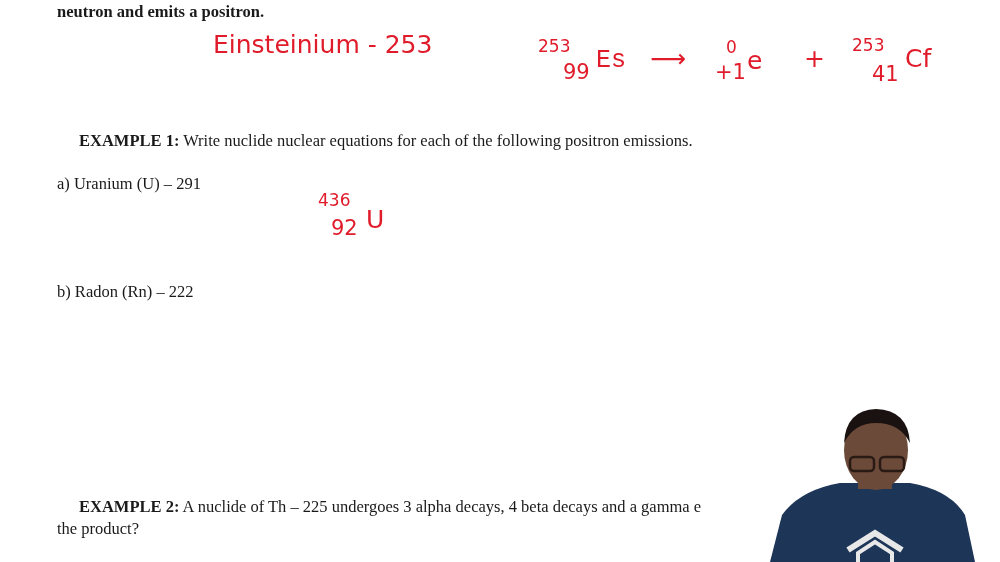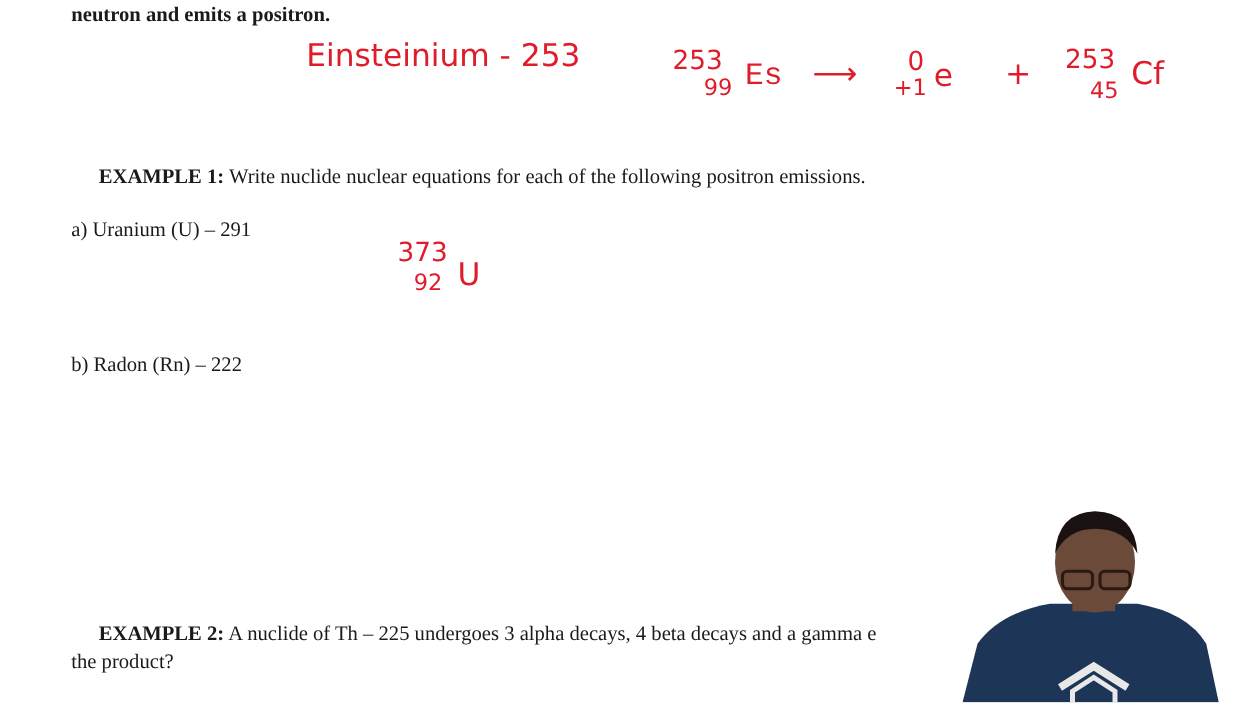--- a/index.html
+++ b/index.html
@@ -5,53 +5,53 @@
   html, body { margin: 0; padding: 0; }
   body {
     width: 1000px; height: 562px; overflow: hidden;
     background: #ffffff; position: relative;
     font-family: "Liberation Serif", serif; color: #1a1a1a;
   }
   .line { position: absolute; font-size: 16.5px; white-space: nowrap; }
   .bold { font-weight: bold; margin-left: 22px; }
   .hw { position: absolute; color: #e01b2a; font-family: "DejaVu Sans", sans-serif; white-space: nowrap; }
   .hw-big { font-size: 25px; }
-  .hw-sup { font-size: 21px; }
-  .hw-sub { font-size: 18px; }
+  .hw-sup { font-size: 17px; }
+  .hw-sub { font-size: 21px; }
   .presenter { position: absolute; left: 770px; top: 405px; width: 210px; height: 157px; }
 </style>
 </head>
 <body>
 
 <div class="line" style="left:57px; top:2px;font-weight:bold;">neutron and emits a positron.</div>
 
-<div class="hw hw-big" style="left:213px; top:30px;margin-left:32px;">Einsteinium - 253</div>
+<div class="hw hw-big" style="left:213px; top:30px;">Einsteinium - 253</div>
 
 <div>
   <span class="hw hw-sup" style="left:538px; top:36px;">253</span>
   <span class="hw hw-sub" style="left:563px; top:60px;">99</span>
   <span class="hw hw-big" style="left:596px; top:46px;font-family:Liberation Mono, monospace;">Es</span>
   <span class="hw hw-big" style="left:650px; top:44px;">⟶</span>
   <span class="hw hw-sup" style="left:726px; top:37px;">0</span>
   <span class="hw hw-sub" style="left:715px; top:60px;">+1</span>
   <span class="hw hw-big" style="left:747px; top:46px;">e</span>
   <span class="hw hw-big" style="left:804px; top:44px;">+</span>
   <span class="hw hw-sup" style="left:852px; top:35px;">253</span>
-  <span class="hw hw-sub" style="left:872px; top:62px;">45</span>
+  <span class="hw hw-sub" style="left:872px; top:62px;">41</span>
   <span class="hw hw-big" style="left:905px; top:44px;">Cf</span>
 </div>
 
 <div class="line" style="left:57px; top:131px;">
   <span class="bold">EXAMPLE 1:</span><span> Write nuclide nuclear equations for each of the following positron emissions.</span>
 </div>
 
 <div class="line" style="left:57px; top:174px;">a) Uranium (U) – 291</div>
 
 <div>
-  <span class="hw hw-sup" style="left:318px; top:190px;">373</span>
+  <span class="hw hw-sup" style="left:318px; top:190px;">436</span>
   <span class="hw hw-sub" style="left:331px; top:216px;text-align:right;">92</span>
   <span class="hw hw-big" style="left:366px; top:205px;">U</span>
 </div>
 
 <div class="line" style="left:57px; top:282px;">b) Radon (Rn) – 222</div>
 
 <div class="line" style="left:57px; top:497px;">
   <span class="bold">EXAMPLE 2:</span><span> A nuclide of Th – 225 undergoes 3 alpha decays, 4 beta decays and a gamma e</span>
 </div>
 <div class="line" style="left:57px; top:519px;">the product?</div>

